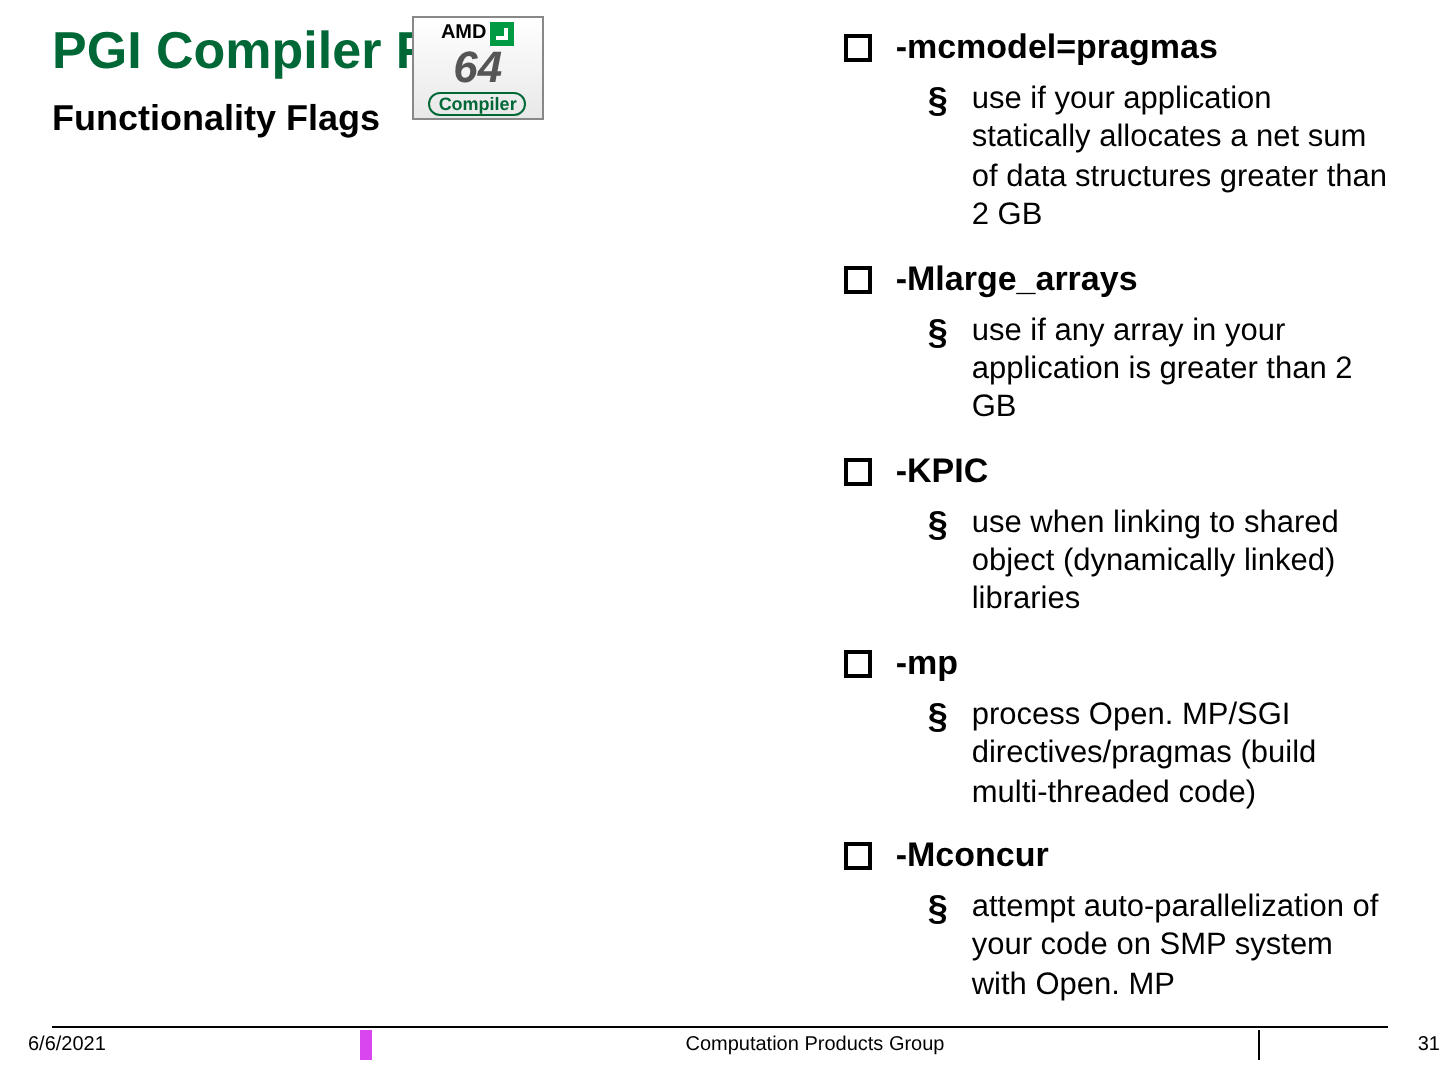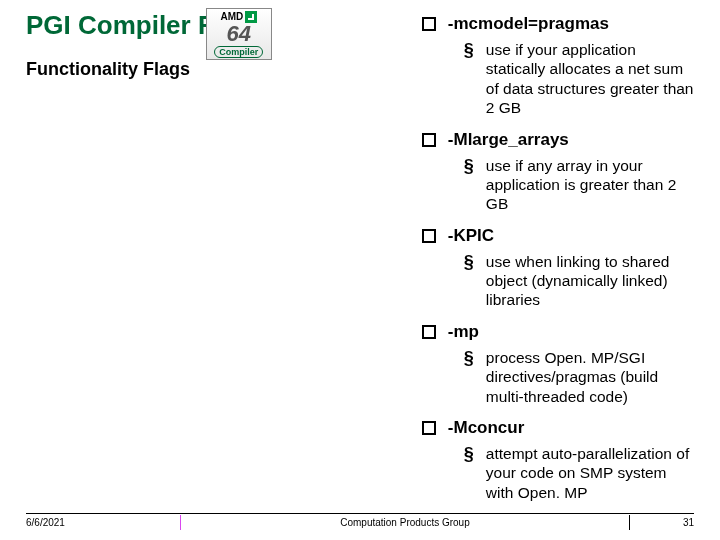--- a/index.html
+++ b/index.html
@@ -1,21 +1,21 @@
 <!DOCTYPE html>
 <html><head>
 <meta charset="utf-8">
 <style>
   * { margin: 0; padding: 0; box-sizing: border-box; }
   html, body { width: 720px; height: 540px; font-family: Verdana, Arial, sans-serif; background: #fff; color: #000; }
   .slide { width: 720px; height: 540px; position: relative; display: flex; flex-direction: row; }
 
   .header { position: relative; padding: 10px 26px 0 26px; }
   .title { font-size: 26px; font-weight: 700; color: #006837; font-family: Verdana, Arial, sans-serif; white-space: nowrap; }
-  .subtitle { font-size: 18px; font-weight: 700; color: #000; margin-top: 18px; }
+  .subtitle { font-size: 18px; font-weight: 700; color: #000; margin-top: 8px; }
   .logo { position: absolute; right: 20px; top: 8px; width: 66px; height: 52px; border: 1px solid #888; display: flex; flex-direction: column; align-items: center; justify-content: center; background: linear-gradient(#fff, #e8e8e8); }
   .logo-amd { display: flex; align-items: center; gap: 2px; }
   .logo-amd-text { font-size: 10px; font-weight: 700; color: #000; }
   .logo-amd-box { width: 12px; height: 12px; background: #009944; position: relative; }
   .logo-amd-box::after { content: ""; position: absolute; inset: 3px; border: 2px solid #fff; border-top: none; border-left: none; }
   .logo-64 { font-size: 22px; font-weight: 700; color: #555; font-style: italic; line-height: 1; }
   .logo-opteron { font-size: 9px; font-weight: 700; color: #006837; border: 1px solid #006837; border-radius: 6px; padding: 0 4px; margin-top: 1px; }
 
   .rule { margin: 14px 26px 0 26px; border-top: 1px solid #000; }
   .banner { margin: 0 26px; height: 24px; background: linear-gradient(to right, #013c24 0%, #015a36 50%, #013c24 100%); }
@@ -23,23 +23,23 @@
   .content { flex: 1; padding: 14px 26px 0 44px; }
   .item { margin-bottom: 12px; }
   .q-row { display: flex; align-items: flex-start; gap: 12px; margin-left: -18px; }
   .q-box { width: 14px; height: 14px; border: 2px solid #000; flex: 0 0 14px; margin-top: 3px; }
   .q-label { font-size: 17px; font-weight: 700; font-family: Verdana, Arial, sans-serif; }
   .sub-row { display: flex; align-items: flex-start; gap: 12px; margin: 6px 0 0 24px; }
   .sq { font-size: 18px; line-height: 1; font-weight: 700; flex: 0 0 auto; margin-top: 1px; }
   .sub-text { font-size: 15.5px; font-family: Arial, sans-serif; line-height: 1.25; }
 
   .footer { position: absolute; left: 0; right: 0; bottom: 10px; display: grid; grid-template-columns: 170px 1fr 80px; align-items: center; font-size: 10px; font-family: Verdana, Arial, sans-serif; }
-  .footer-left { padding-left: 26px; }
-  .footer-mid { text-align: center; border-left: 1px solid #d946ef; border-right: 1px solid #000; padding: 2px 0; margin: 0 10px; }
-  .footer-right { text-align: right; padding-right: 26px; }
+  .footer-left { padding-left: 14px; }
+  .footer-mid { text-align: center; border-left: 6px solid #d946ef; border-right: 1px solid #000; padding: 2px 0; margin: 0 10px; }
+  .footer-right { text-align: right; }
   .footer-rule { position: absolute; left: 26px; right: 26px; bottom: 26px; border-top: 1px solid #000; }
 </style>
 </head>
 <body>
 
 <div class="slide">
 
   <div class="header">
     <div class="title">PGI Compiler Flags</div>
     <div class="subtitle">Functionality Flags</div>

